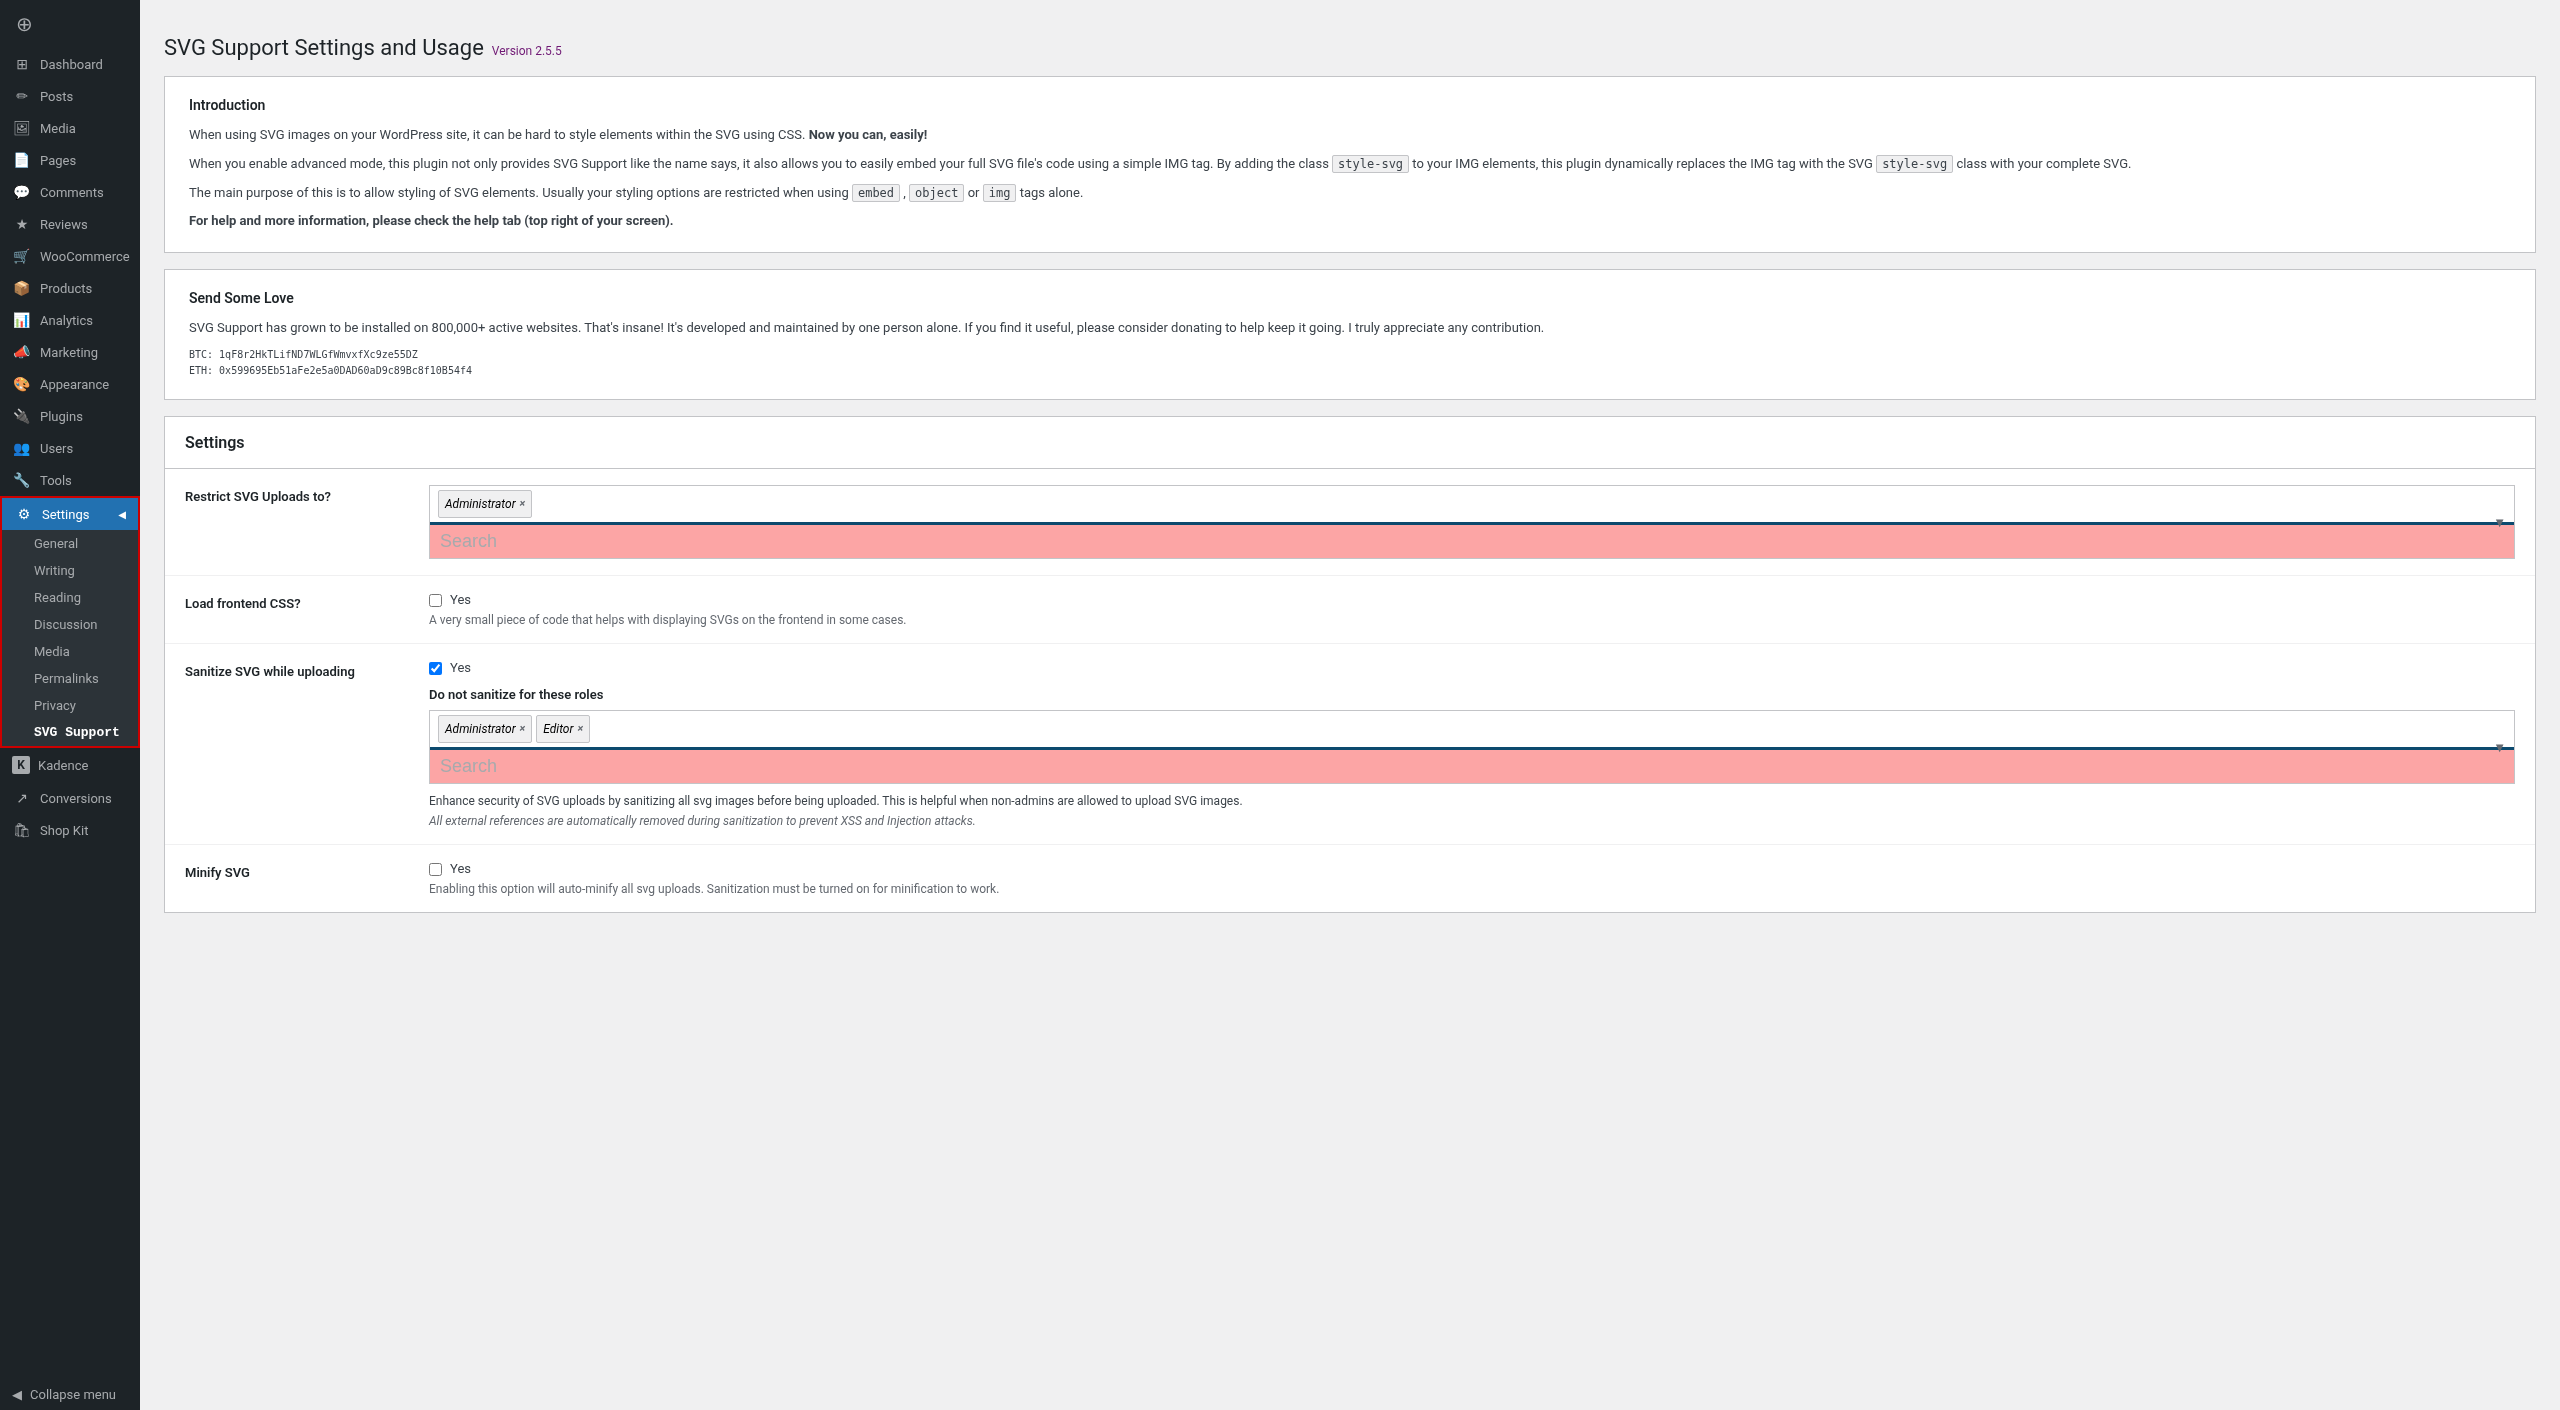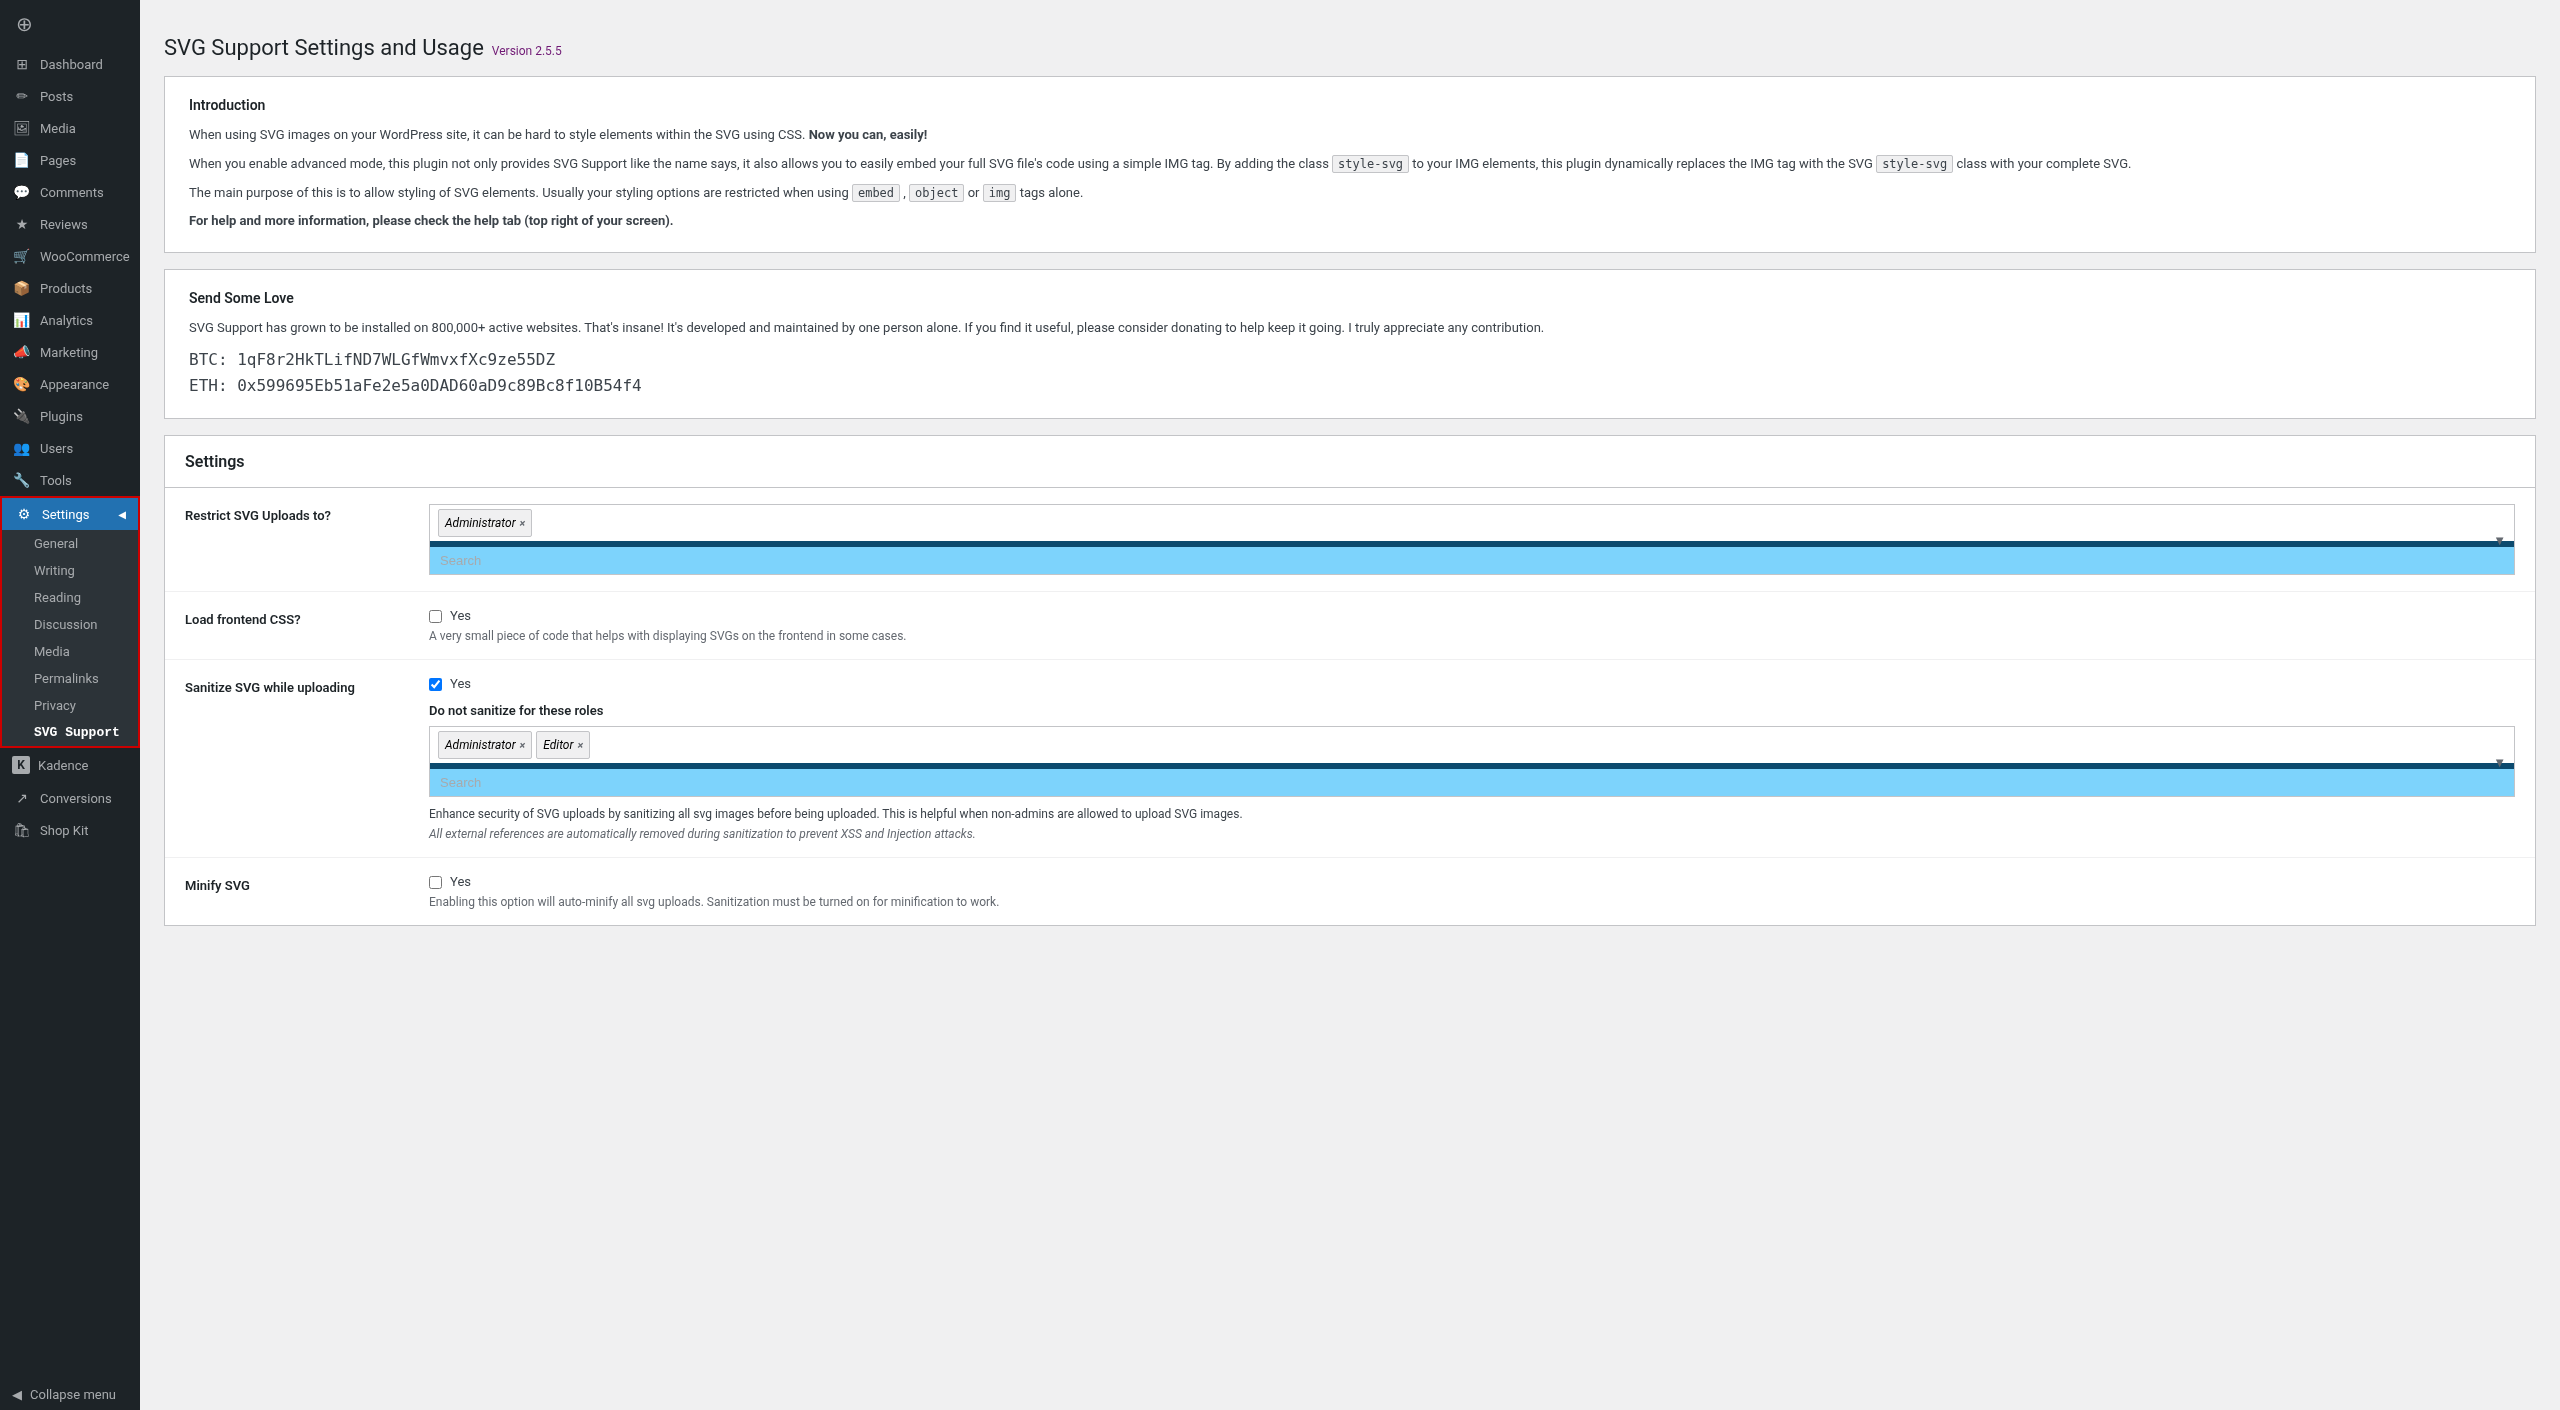--- a/index.html
+++ b/index.html
@@ -171,27 +171,27 @@
     .dropdown-arrow {
       position: absolute;
       right: 8px;
       top: 50%;
       transform: translateY(-50%);
       color: #646970;
       pointer-events: none;
     }
     .tag-search {
       border: none;
-      border-top: 6px solid #0c4a6e;
+      border-top: 3px solid #0c4a6e;
       padding: 6px 10px;
-      font-size: 13px;
+      font-size: 18px;
       outline: none;
       width: 100%;
       color: #3c434a;
-      background: #7dd3fc;
+      background: #fca5a5;
     }
     .tag-search::placeholder { color: #a7aaad; }
 
     
     .checkbox-row { display: flex; align-items: center; gap: 8px; margin-bottom: 6px; }
     .checkbox-row input[type="checkbox"] { margin-top: 2px; cursor: pointer; }
     .checkbox-label { font-size: 13px; color: #3c434a; }
     .hint-text { font-size: 12px; color: #646970; margin-top: 4px; }
     .hint-italic { font-style: italic; color: #646970; font-size: 12px; }
 
@@ -347,21 +347,21 @@
     </p>
     <p>
       <span>The main purpose of this is to allow styling of SVG elements. Usually your styling options are restricted when using </span><code>embed</code><span> , </span><code>object</code><span> or </span><code>img</code><span> tags alone.</span>
     </p>
     <p><strong>For help and more information, please check the help tab (top right of your screen).</strong></p>
   </div>
 
   <div class="card">
     <h2>Send Some Love</h2>
     <p>SVG Support has grown to be installed on 800,000+ active websites. That's insane! It's developed and maintained by one person alone. If you find it useful, please consider donating to help keep it going. I truly appreciate any contribution.</p>
-    <p style="font-family: monospace; font-size:16px; margin-top:8px;">
+    <p style="font-family: monospace; font-size:10px; margin-top:8px;">
       <span>BTC: 1qF8r2HkTLifND7WLGfWmvxfXc9ze55DZ</span><br>
       <span>ETH: 0x599695Eb51aFe2e5a0DAD60aD9c89Bc8f10B54f4</span>
     </p>
   </div>
 
   <div class="settings-card">
     <h2>Settings</h2>
 
     <div class="settings-row">
       <div class="settings-label">Restrict SVG Uploads to?</div>

